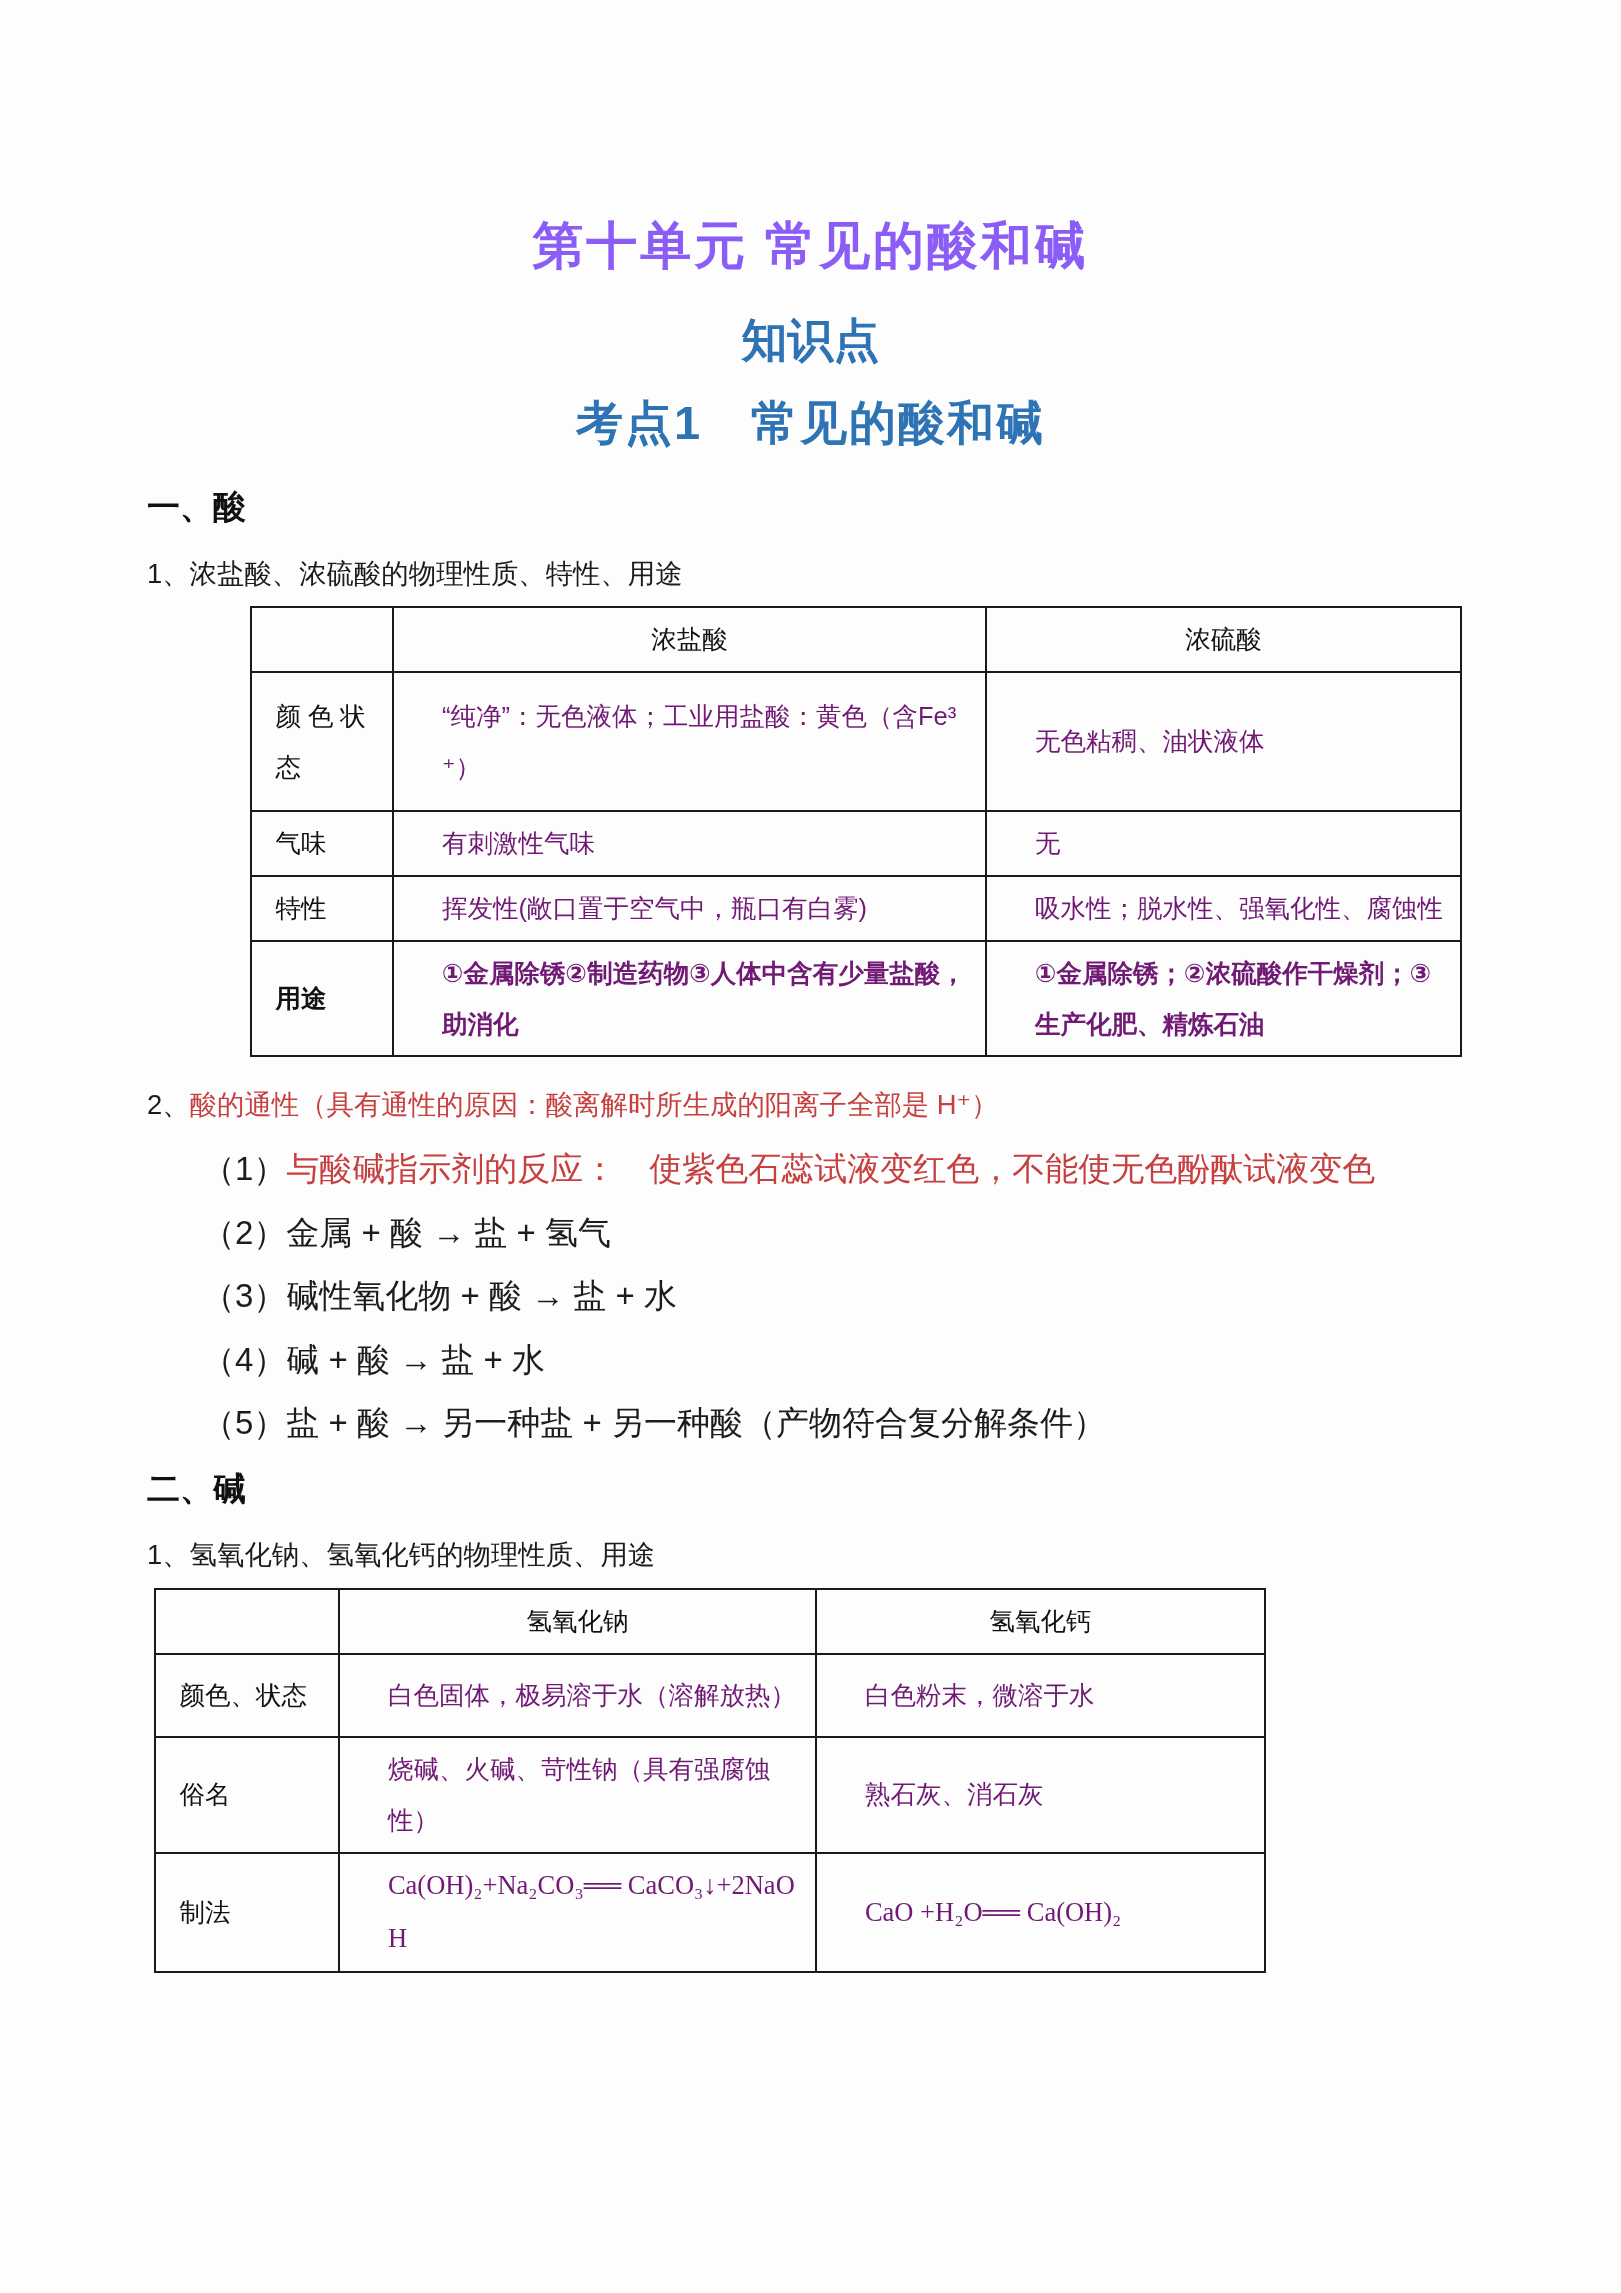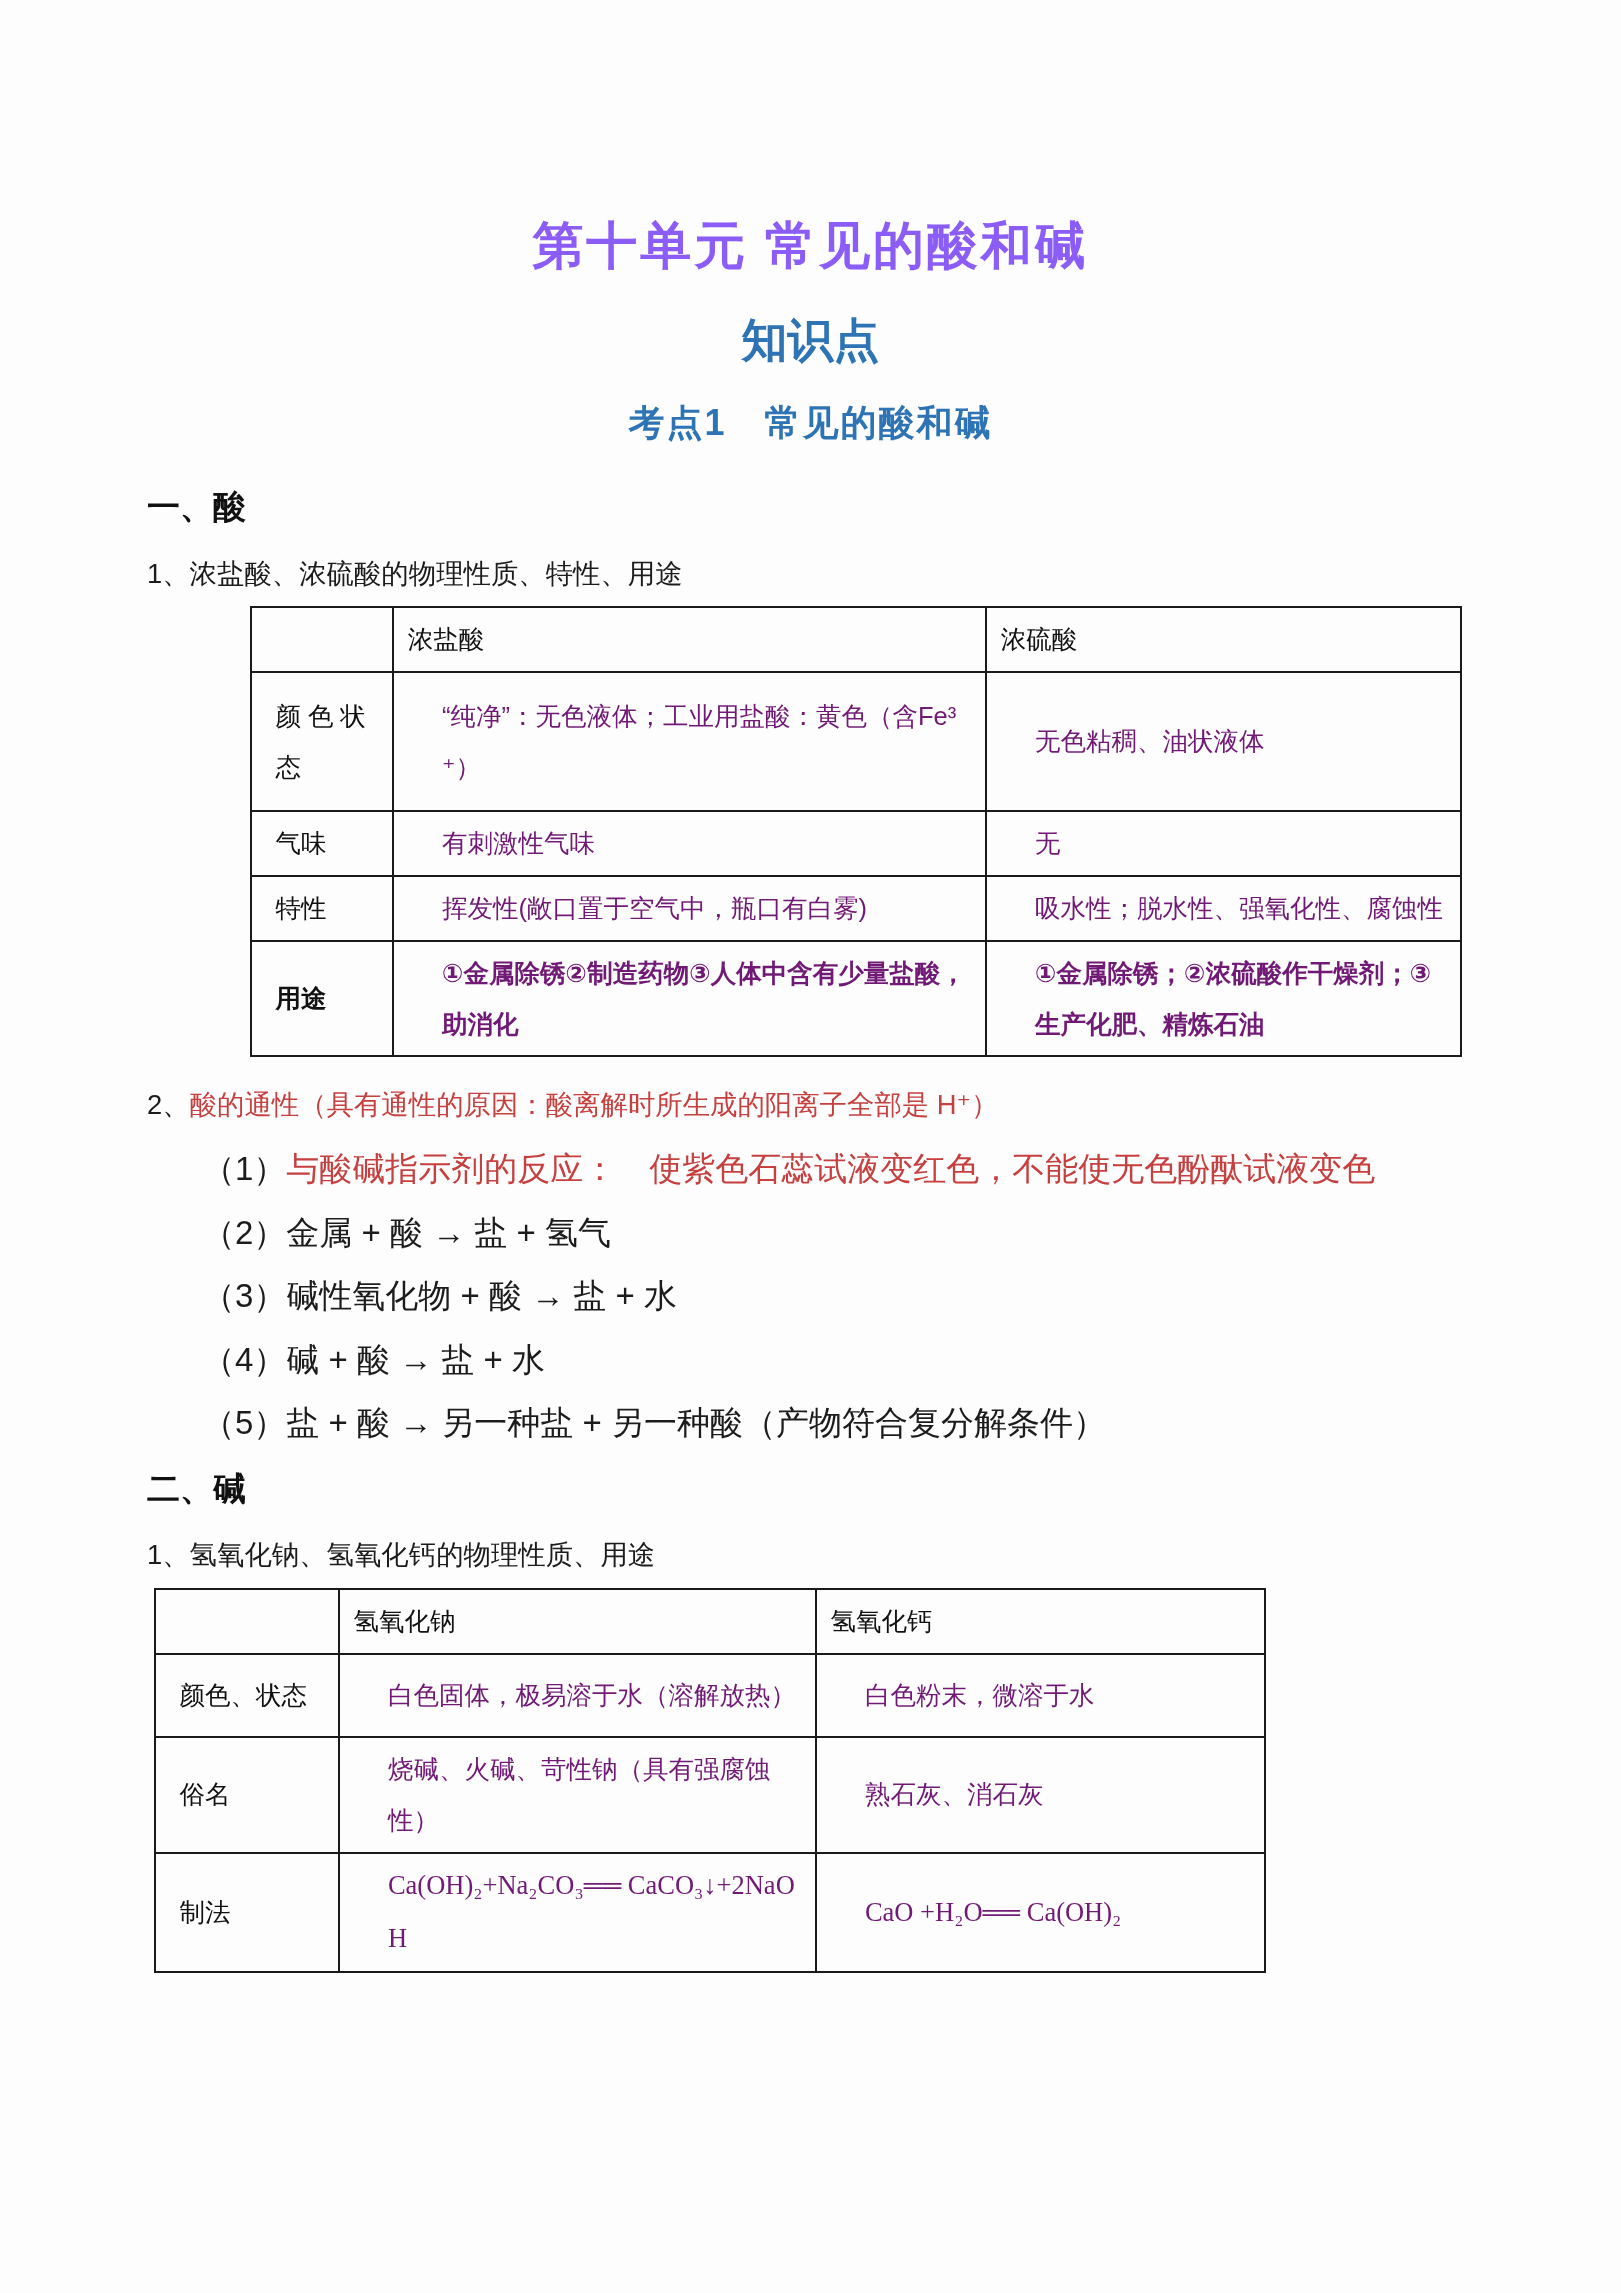--- a/index.html
+++ b/index.html
@@ -18,21 +18,21 @@
     margin:0 0 30px 0;text-align:center;
     color:#8b5cf6;font-size:51px;font-weight:bold;
     line-height:69px;letter-spacing:2.9px;
   }
   .h2{
     margin:0 0 15.7px 0;text-align:center;
     color:#2e74b5;font-size:46px;font-weight:bold;line-height:61px;
   }
   .h3{
     margin:0 0 27.4px 0;text-align:center;
-    color:#2e74b5;font-size:36px;font-weight:bold;line-height:71px;
+    color:#2e74b5;font-size:47px;font-weight:bold;line-height:71px;
     letter-spacing:2px;
   }
   .sec-heading{
     margin:0 0 25.5px 0;font-size:33px;font-weight:bold;line-height:43px;color:#111;
   }
   .sec-heading.second{margin-top:19.6px;}
   .body-line{
     margin:0 0 13.7px 0;font-size:27.4px;line-height:39px;white-space:pre-wrap;
   }
   .numbered{margin:27.4px 0 25.5px 0;}
@@ -49,21 +49,21 @@
     overflow:hidden;word-break:break-all;
   }
   .t1{margin-left:103px;width:1210px;margin-bottom:0;}
   .t1 col.c-label{width:142px;}
   .t1 col.c-hcl{width:593px;}
   .t1 col.c-h2so4{width:475px;}
   .t2{margin-left:6.9px;width:1111px;}
   .t2 col.c-label{width:184px;}
   .t2 col.c-a{width:477px;}
   .t2 col.c-b{width:449px;}
-  .hdr-row td{height:47px;color:#111;}
+  .hdr-row td{height:47px;text-align:center;color:#111;}
   .label-cell{color:#111;padding-left:23.5px;}
   .label-cell.sp{letter-spacing:6.9px;}
   .val{color:#701a75;padding-left:48px;}
   .eq{
     font-family:"Liberation Serif","DejaVu Serif",serif;
     font-size:26.5px;
   }
   tr.r-tall{height:139px;}
   tr.r-std{height:63px;}
   tr.r-big{height:100px;font-weight:bold;}

